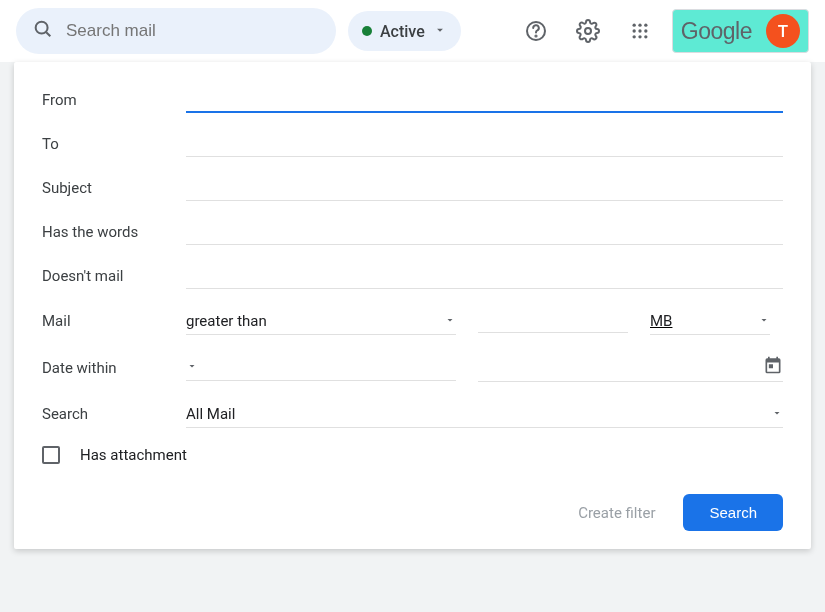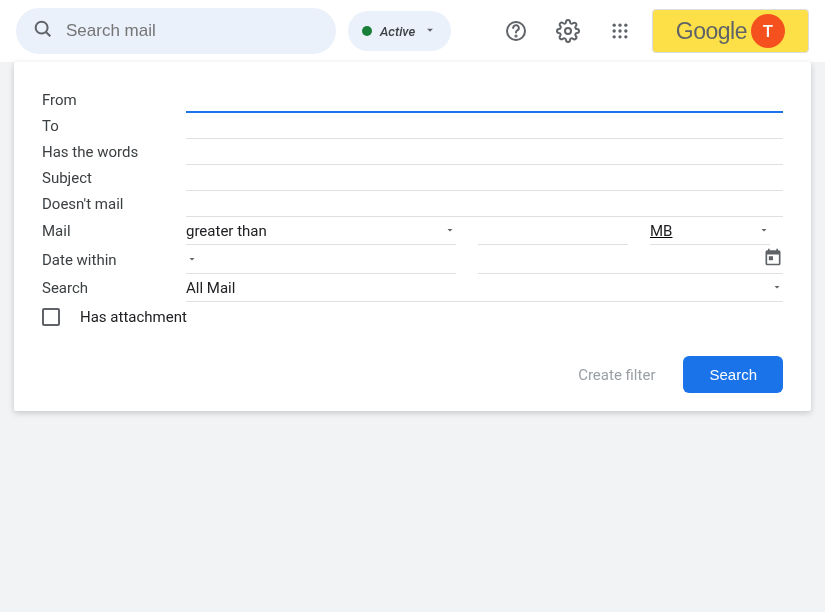--- a/index.html
+++ b/index.html
@@ -42,38 +42,38 @@
     background: #eaf1fb;
     border-radius: 22px;
     height: 40px;
     padding: 0 14px;
     gap: 8px;
     cursor: pointer;
   }
   .status-dot {
     width: 10px; height: 10px; border-radius: 50%; background: #188038;
   }
-  .active-label { font-size: 13px; color: #3c4043; font-weight: 500; font-style: italic; }
+  .active-label { font-size: 16px; color: #3c4043; font-weight: 500; }
   .chev { color: #5f6368; }
   .spacer { flex: 1; }
   .icon-btn {
     width: 40px; height: 40px;
     display: flex; align-items: center; justify-content: center;
     border-radius: 50%;
     cursor: pointer;
     color: #5f6368;
   }
   .google-box {
     display: flex;
     align-items: center;
-    background: #fde047;
+    background: #5eead4;
     border: 1px solid #dadce0;
     border-radius: 4px;
-    padding: 4px 23px;
-    gap: 4px;
+    padding: 4px 8px;
+    gap: 14px;
   }
   .google-logo {
     font-size: 23px;
     font-weight: 500;
     letter-spacing: -0.5px;
     color: #5f6368;
     font-family: 'Product Sans', Arial, sans-serif;
   }
   .avatar {
     width: 34px; height: 34px; border-radius: 50%;
@@ -89,32 +89,32 @@
     left: 14px;
     right: 14px;
     background: #fff;
     box-shadow: 0 2px 6px rgba(0,0,0,0.18);
     border-radius: 2px;
     padding: 24px 28px 18px 28px;
   }
   .form-row {
     display: flex;
     align-items: center;
-    margin-bottom: 0;
+    margin-bottom: 18px;
   }
   .form-label {
     width: 144px;
     font-size: 15px;
     color: #3c4043;
   }
   .form-fields {
     flex: 1;
     display: flex;
     gap: 22px;
-    align-items: flex-end;
+    align-items: flex-start;
   }
   .text-input {
     flex: 1;
     border: none;
     border-bottom: 1px solid #e0e0e0;
     font-size: 15px;
     padding: 4px 0;
     outline: none;
     color: #202124;
     background: transparent;
@@ -272,28 +272,28 @@
   </div>
 
   <div class="form-row">
     <div class="form-label">To</div>
     <div class="form-fields">
       <input class="text-input" type="text" style="">
     </div>
   </div>
 
   <div class="form-row">
+    <div class="form-label">Subject</div>
+    <div class="form-fields">
+      <input class="text-input" type="text" style="">
+    </div>
+  </div>
+
+  <div class="form-row">
     <div class="form-label">Has the words</div>
-    <div class="form-fields">
-      <input class="text-input" type="text" style="">
-    </div>
-  </div>
-
-  <div class="form-row">
-    <div class="form-label">Subject</div>
     <div class="form-fields">
       <input class="text-input" type="text" style="">
     </div>
   </div>
 
   <div class="form-row">
     <div class="form-label">Doesn't mail</div>
     <div class="form-fields">
       <input class="text-input" type="text" style="">
     </div>

